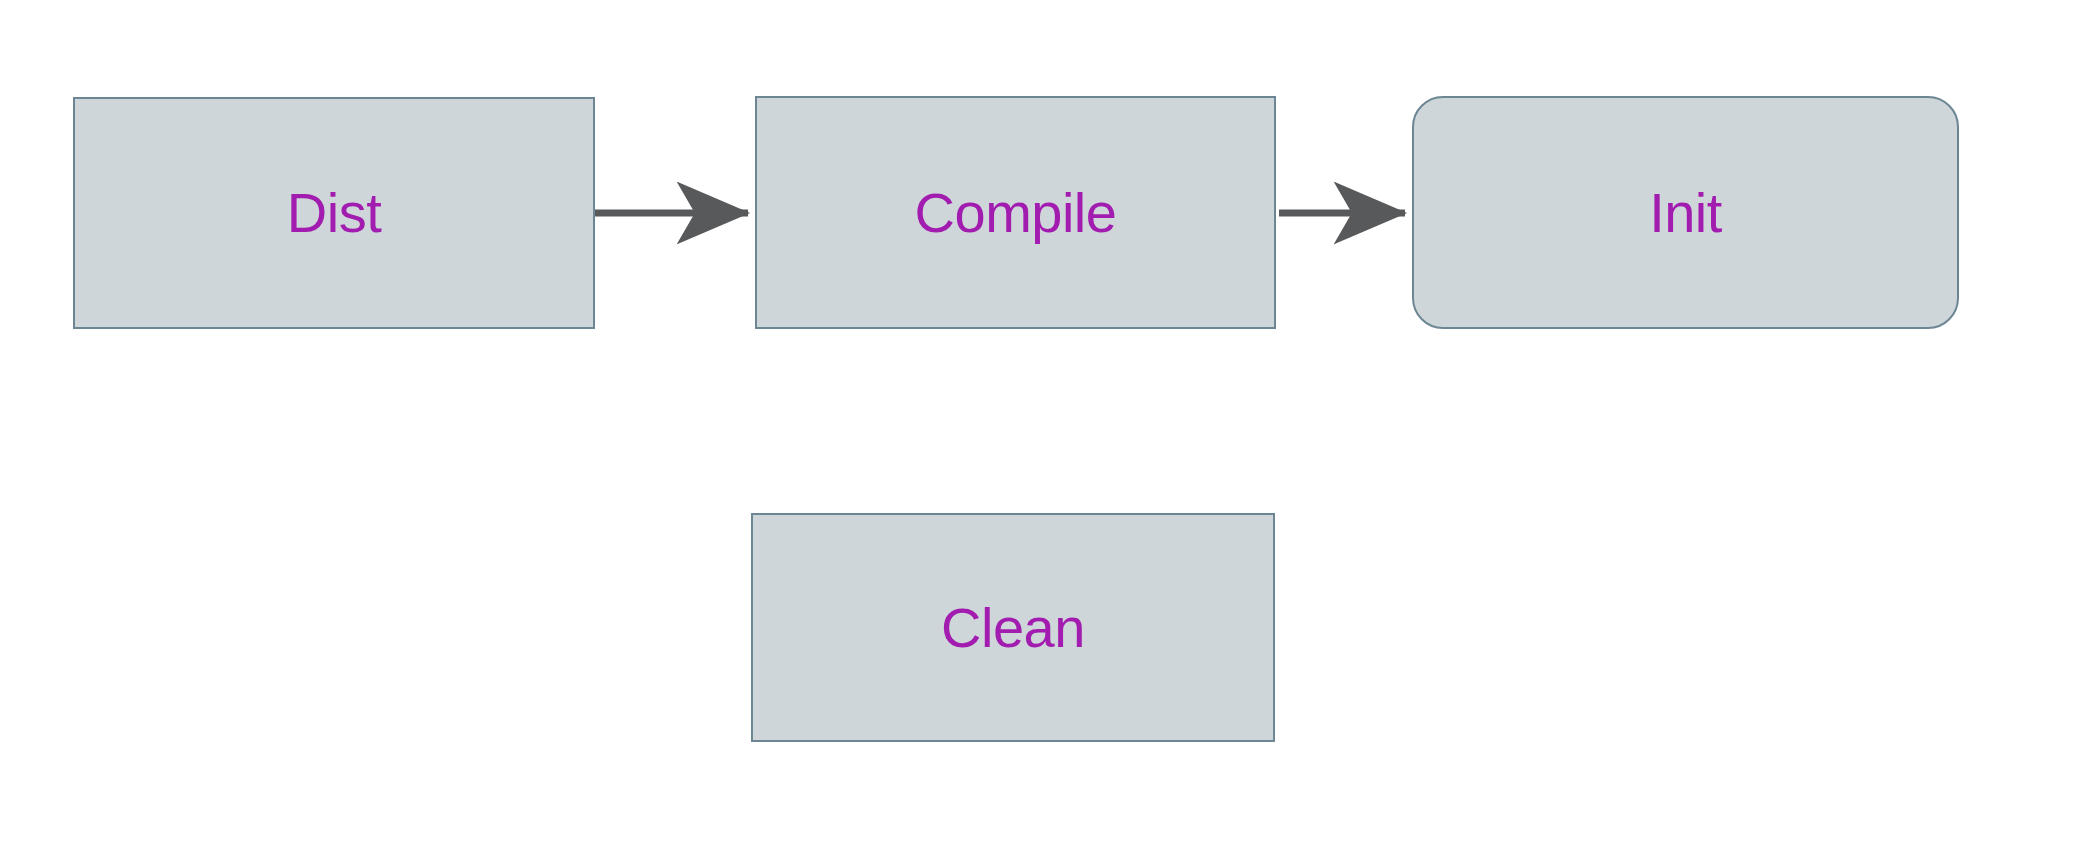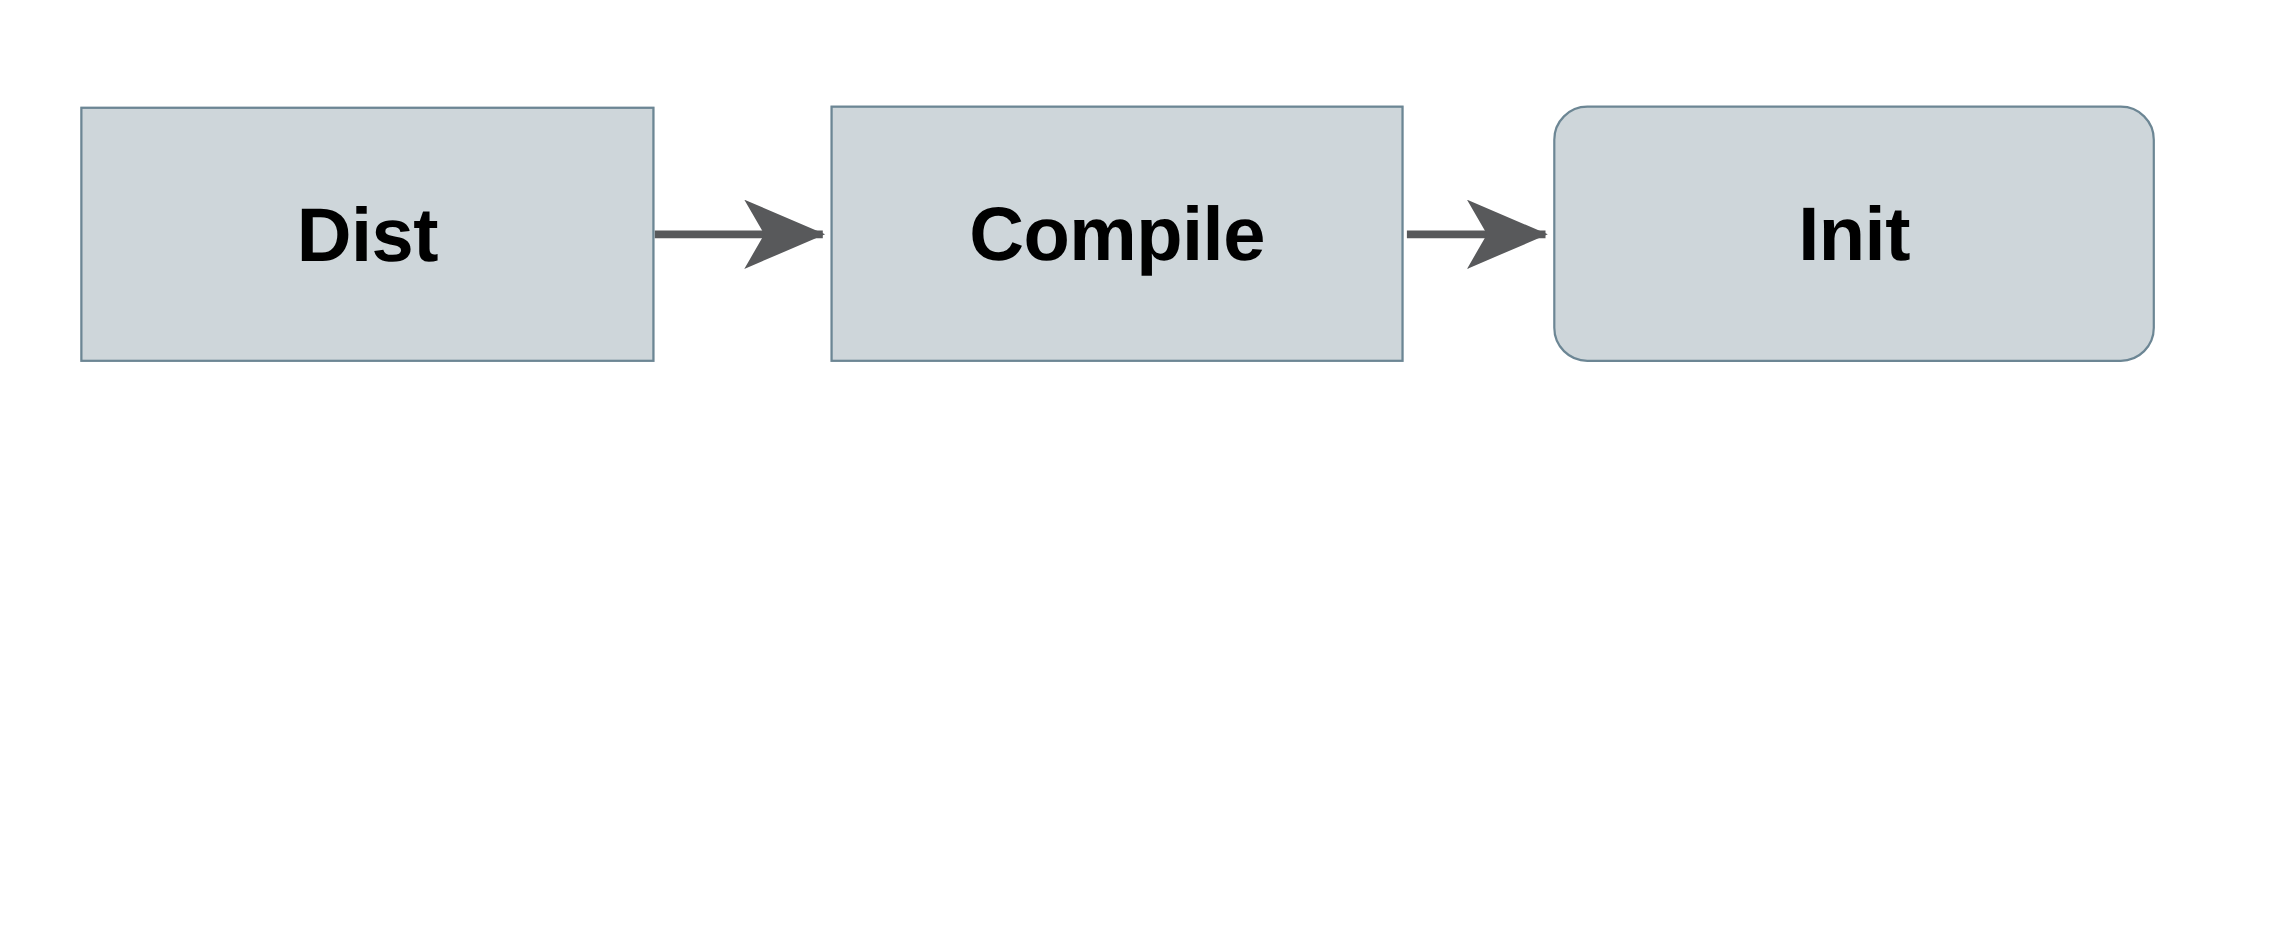--- a/index.html
+++ b/index.html
@@ -22,26 +22,26 @@
     position: absolute;
     box-sizing: border-box;
     background: #ced6da;
     border: 2px solid #6c8694;
     display: flex;
     align-items: center;
     justify-content: center;
   }
   .node-label {
     font-family: "Liberation Sans", sans-serif;
-    font-size: 69px;
+    font-size: 56px;
     line-height: 1;
-    color: #000000;
+    color: #a21caf;
     letter-spacing: -0.5px;
     white-space: nowrap;
-    font-weight: 700;
+    font-weight: 400;
   }
   .edge-layer {
     position: absolute;
     left: 0;
     top: 0;
     width: 2078px;
     height: 848px;
     pointer-events: none;
   }
   .edge-hit {
@@ -77,14 +77,17 @@
   </div>
 
   <div class="node" style="left:755px; top:96px; width:521px; height:233px;">
     <span class="node-label">Compile</span>
   </div>
 
   <div class="node" style="left:1412px; top:96px; width:547px; height:233px;border-radius:31px;">
     <span class="node-label">Init</span>
   </div>
 
+  <div class="node" style="left:751px; top:513px; width:524px; height:229px;">
+    <span class="node-label">Clean</span>
+  </div>
 
 </div>
 
 </body></html>

